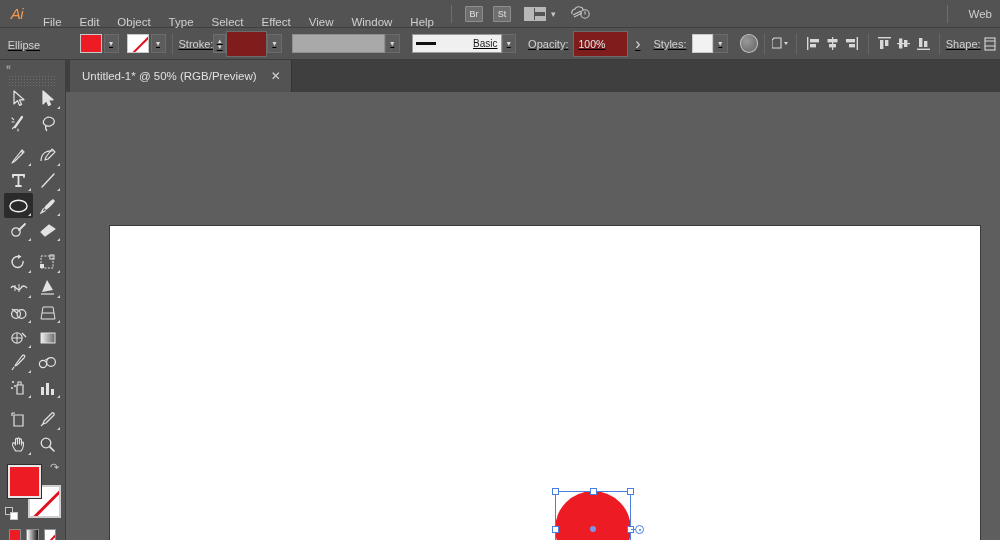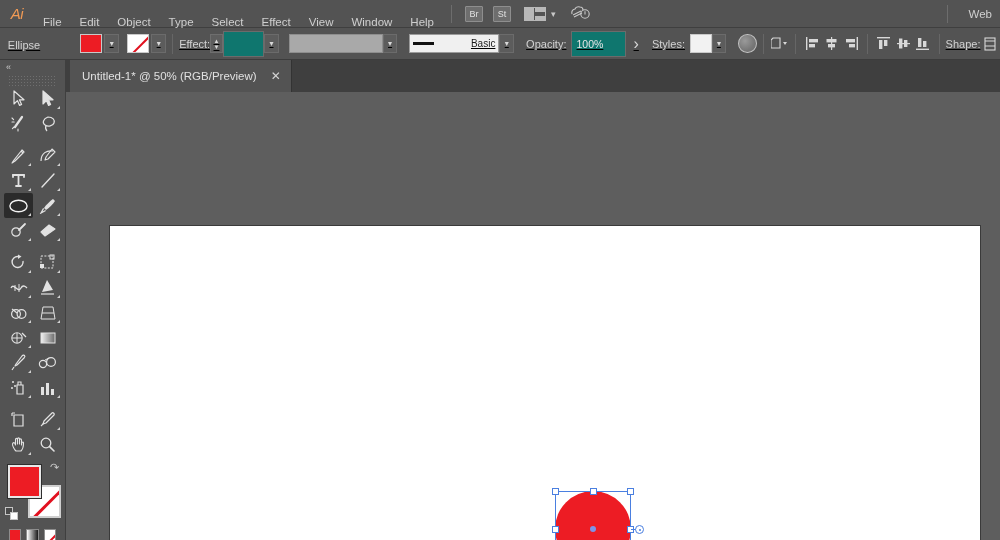--- a/index.html
+++ b/index.html
@@ -86,21 +86,21 @@
     content: ""; position: absolute; left: -4px; top: 50%;
     width: 34px; height: 2px; background: #e1111f;
     transform: rotate(-45deg); transform-origin: center;
   }
   .stepper {
     width: 13px; height: 19px; background: #5e5e5e; border: 1px solid #6e6e6e;
     display: flex; flex-direction: column; align-items: center;
     justify-content: center; color: #dcdcdc; font-size: 6px; line-height: 6px;
   }
   .field {
-    height: 19px; background: #0f766e; border: 1px solid #6b6b6b;
+    height: 19px; background: #7f1d1d; border: 1px solid #6b6b6b;
     font-size: 10.5px; color: #e6e6e6; padding: 12px 4px;
     display: flex; align-items: center;
   }
   .lightfield {
     height: 19px; background: #a9a9a9; border: 1px solid #8e8e8e;
   }
   .profile-box {
     width: 90px; height: 19px; background: #f0f0f0;
     border: 1px solid #9b9b9b;
     display: flex; align-items: center; justify-content: space-between;
@@ -302,21 +302,21 @@
       <div class="mini-chev">▾</div>
     </div>
 
     <div style="display:flex;align-items:center;gap:2px;margin-left:8px">
       <div class="none-swatch"></div>
       <div class="mini-chev">▾</div>
     </div>
 
     <div class="cb-sep"></div>
 
-    <span class="cb-label">Effect:</span>
+    <span class="cb-label">Stroke:</span>
     <div class="stepper">
         <span>▲</span>
         <span>▼</span>
       </div>
     <div class="field" style="width:42px"></div>
     <div class="mini-chev">▾</div>
 
     <div class="lightfield" style="width:96px;margin-left:10px"></div>
     <div class="mini-chev">▾</div>
 

